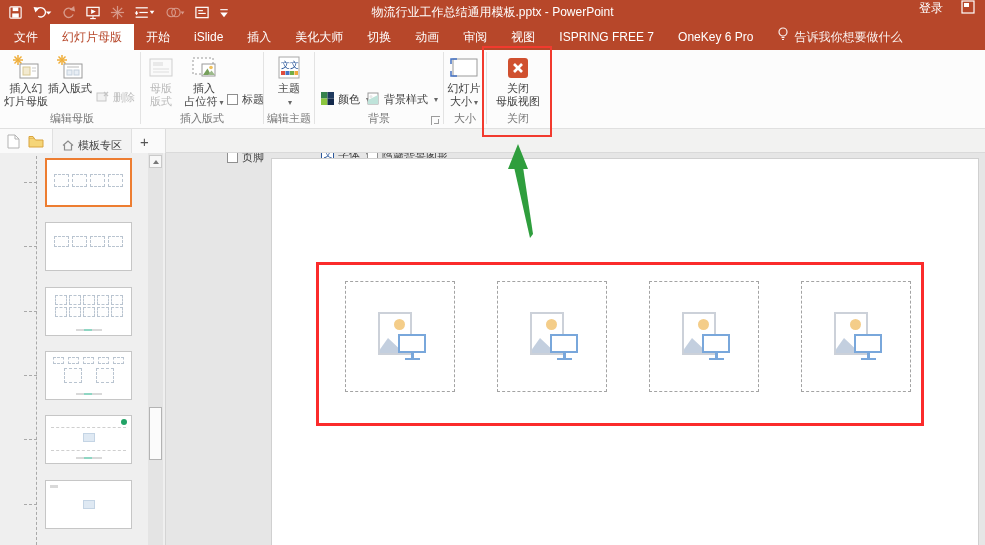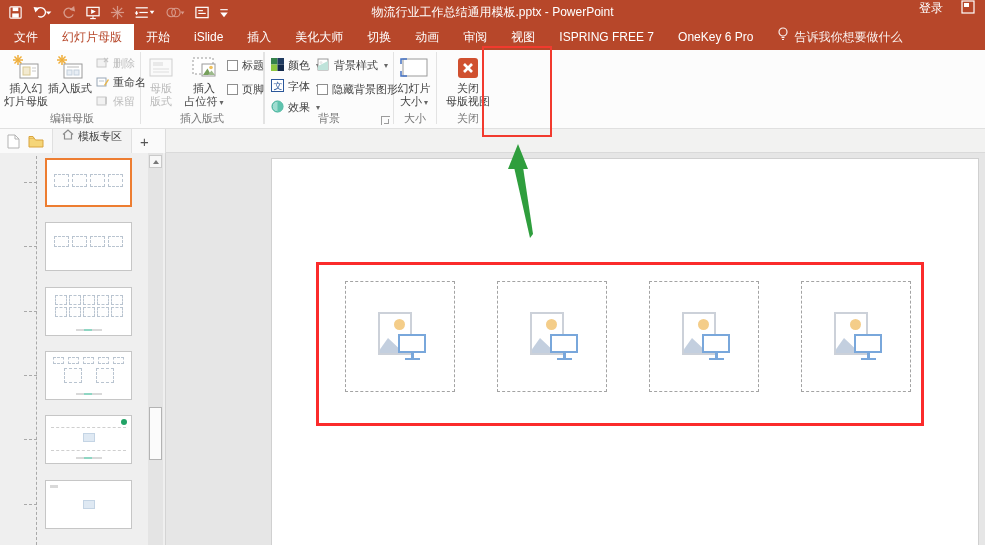--- a/index.html
+++ b/index.html
@@ -26,32 +26,32 @@
   .ribbon { position:absolute; left:0; top:50px; width:985px; height:79px; background:#fcfcfc; border-bottom:1px solid #e0e0e0; display:flex; padding-left:4px; }
   .rgroup { position:relative; height:79px; flex:none; }
   .rgroup .glabel { position:absolute; left:0; right:0; bottom:3px; text-align:center; font-size:11px; color:#777; }
   .gsep { flex:none; width:1px; height:72px; margin-top:2px; background:#e3e3e3; }
   .bigbtns { display:flex; align-items:flex-start; height:64px; padding-top:3px; }
   .bigbtn { display:flex; flex-direction:column; align-items:center; width:44px; padding-top:1px; cursor:default; }
   .bigbtn .bicon { height:28px; display:flex; align-items:center; justify-content:center; }
   .bigbtn .bl { font-size:11px; line-height:13px; color:#3f3f3f; white-space:nowrap; }
   .bigbtn.disabled .bl { color:#b9b9b9; }
   .smallcol { display:flex; flex-direction:column; justify-content:flex-start; gap:4px; padding-top:6px; }
-  .smallbtn { display:flex; align-items:center; gap:4px; font-size:11px; color:#3f3f3f; white-space:nowrap; cursor:default; }
+  .smallbtn { display:flex; align-items:center; gap:4px; font-size:11px; color:#3f3f3f; white-space:nowrap; cursor:default;margin-top:34px; }
   .smallbtn.disabled { color:#bcbcbc; }
   .cb { width:11px; height:11px; border:1px solid #8f8f8f; background:#fff; flex:none; }
   .caret::after { content:"▾"; font-size:8px; color:#666; margin-left:2px; }
   .dlauncher { position:absolute; right:3px; bottom:4px; width:9px; height:9px; border-left:1px solid #9c9c9c; border-top:1px solid #9c9c9c; }
   .dlauncher::after { content:""; position:absolute; right:1px; bottom:1px; width:4px; height:4px; border-right:1px solid #9c9c9c; border-bottom:1px solid #9c9c9c; }
   .ic { display:inline-block; }
   
   .strip { position:absolute; left:0; top:129px; width:985px; height:24px; background:#f2f2f1; border-bottom:1px solid #dadada; }
   .paneltabs { position:absolute; left:0; top:0; width:166px; height:24px; background:#fafafa; border-right:1px solid #dcdcdc; display:flex; align-items:center; }
   .ptab-ic { margin-left:7px; display:flex; align-items:center; }
-  .ptab { display:flex; align-items:flex-start; gap:4px; font-size:11px; color:#444; height:24px; padding:0 9px; margin-left:8px; border-left:1px solid #e0e0e0; border-right:1px solid #e0e0e0; background:#f3f3f3; }
+  .ptab { display:flex; align-items:flex-end; gap:4px; font-size:11px; color:#444; height:24px; padding:0 9px; margin-left:8px; border-left:1px solid #e0e0e0; border-right:1px solid #e0e0e0; background:#f3f3f3; }
   .plus { font-size:15px; color:#555; padding:0 8px; }
   
   .panel { position:absolute; left:0; top:153px; width:166px; height:392px; background:#efefef; border-right:1px solid #d4d4d4; }
   .treeline { position:absolute; left:36px; top:3px; width:0; height:389px; border-left:1px dashed #a9a9a9; }
   .tick { position:absolute; left:24px; width:13px; height:0; border-top:1px dashed #a9a9a9; }
   .thumb { position:absolute; left:45px; width:87px; height:49px; background:#fff; border:1px solid #c6c6c6; cursor:default; }
   .thumb.sel { border:2px solid #ed7d31; }
   .mini { border:1px dashed #b9c4d0; background:#fefefe; }
   .mrow { display:flex; justify-content:center; gap:3px; }
   .capbar { width:9px; height:2px; background:#cdd6de; margin:0 auto 1px auto; }
@@ -296,20 +296,39 @@
           </span>
         <span class="smallbtn">
             <span class="cb"></span>
             <span>页脚</span>
           </span>
       </div>
       <span class="glabel">插入版式</span>
     </div>
     <div class="gsep"></div>
 
+    <div class="rgroup" style="width:50px">
+      <div class="bigbtns" style="justify-content:center">
+        <div class="bigbtn">
+          <span class="bicon">
+              <svg width="26" height="26" viewBox="0 0 26 26">
+                <rect x="3" y="2" width="20" height="21" fill="#fff" stroke="#a8a8a8"></rect>
+                <text x="5" y="13" font-size="9" fill="#2b579a" font-family="sans-serif">文文</text>
+                <rect x="5" y="16" width="4" height="4" fill="#e04c3c"></rect>
+                <rect x="9.5" y="16" width="4" height="4" fill="#4472c4"></rect>
+                <rect x="14" y="16" width="4" height="4" fill="#70ad47"></rect>
+                <rect x="18.5" y="16" width="3.5" height="4" fill="#f2a93b"></rect>
+              </svg>
+            </span>
+          <span class="bl">主题</span>
+          <span class="bl caret"></span>
+        </div>
+      </div>
+      <span class="glabel">编辑主题</span>
+    </div>
     <div class="gsep"></div>
 
     <div class="rgroup" style="width:128px">
       <div class="smallcol" style="position:absolute; left:6px; top:2px; gap:6px;">
         <span class="smallbtn caret">
             <span class="ic"><svg width="13" height="13" viewBox="0 0 13 13">
                 <rect x="0" y="0" width="6.5" height="6.5" fill="#35824b"></rect>
                 <rect x="6.5" y="0" width="6.5" height="6.5" fill="#1f3a5f"></rect>
                 <rect x="0" y="6.5" width="6.5" height="6.5" fill="#8cc63f"></rect>
                 <rect x="6.5" y="6.5" width="6.5" height="6.5" fill="#13294b"></rect>

